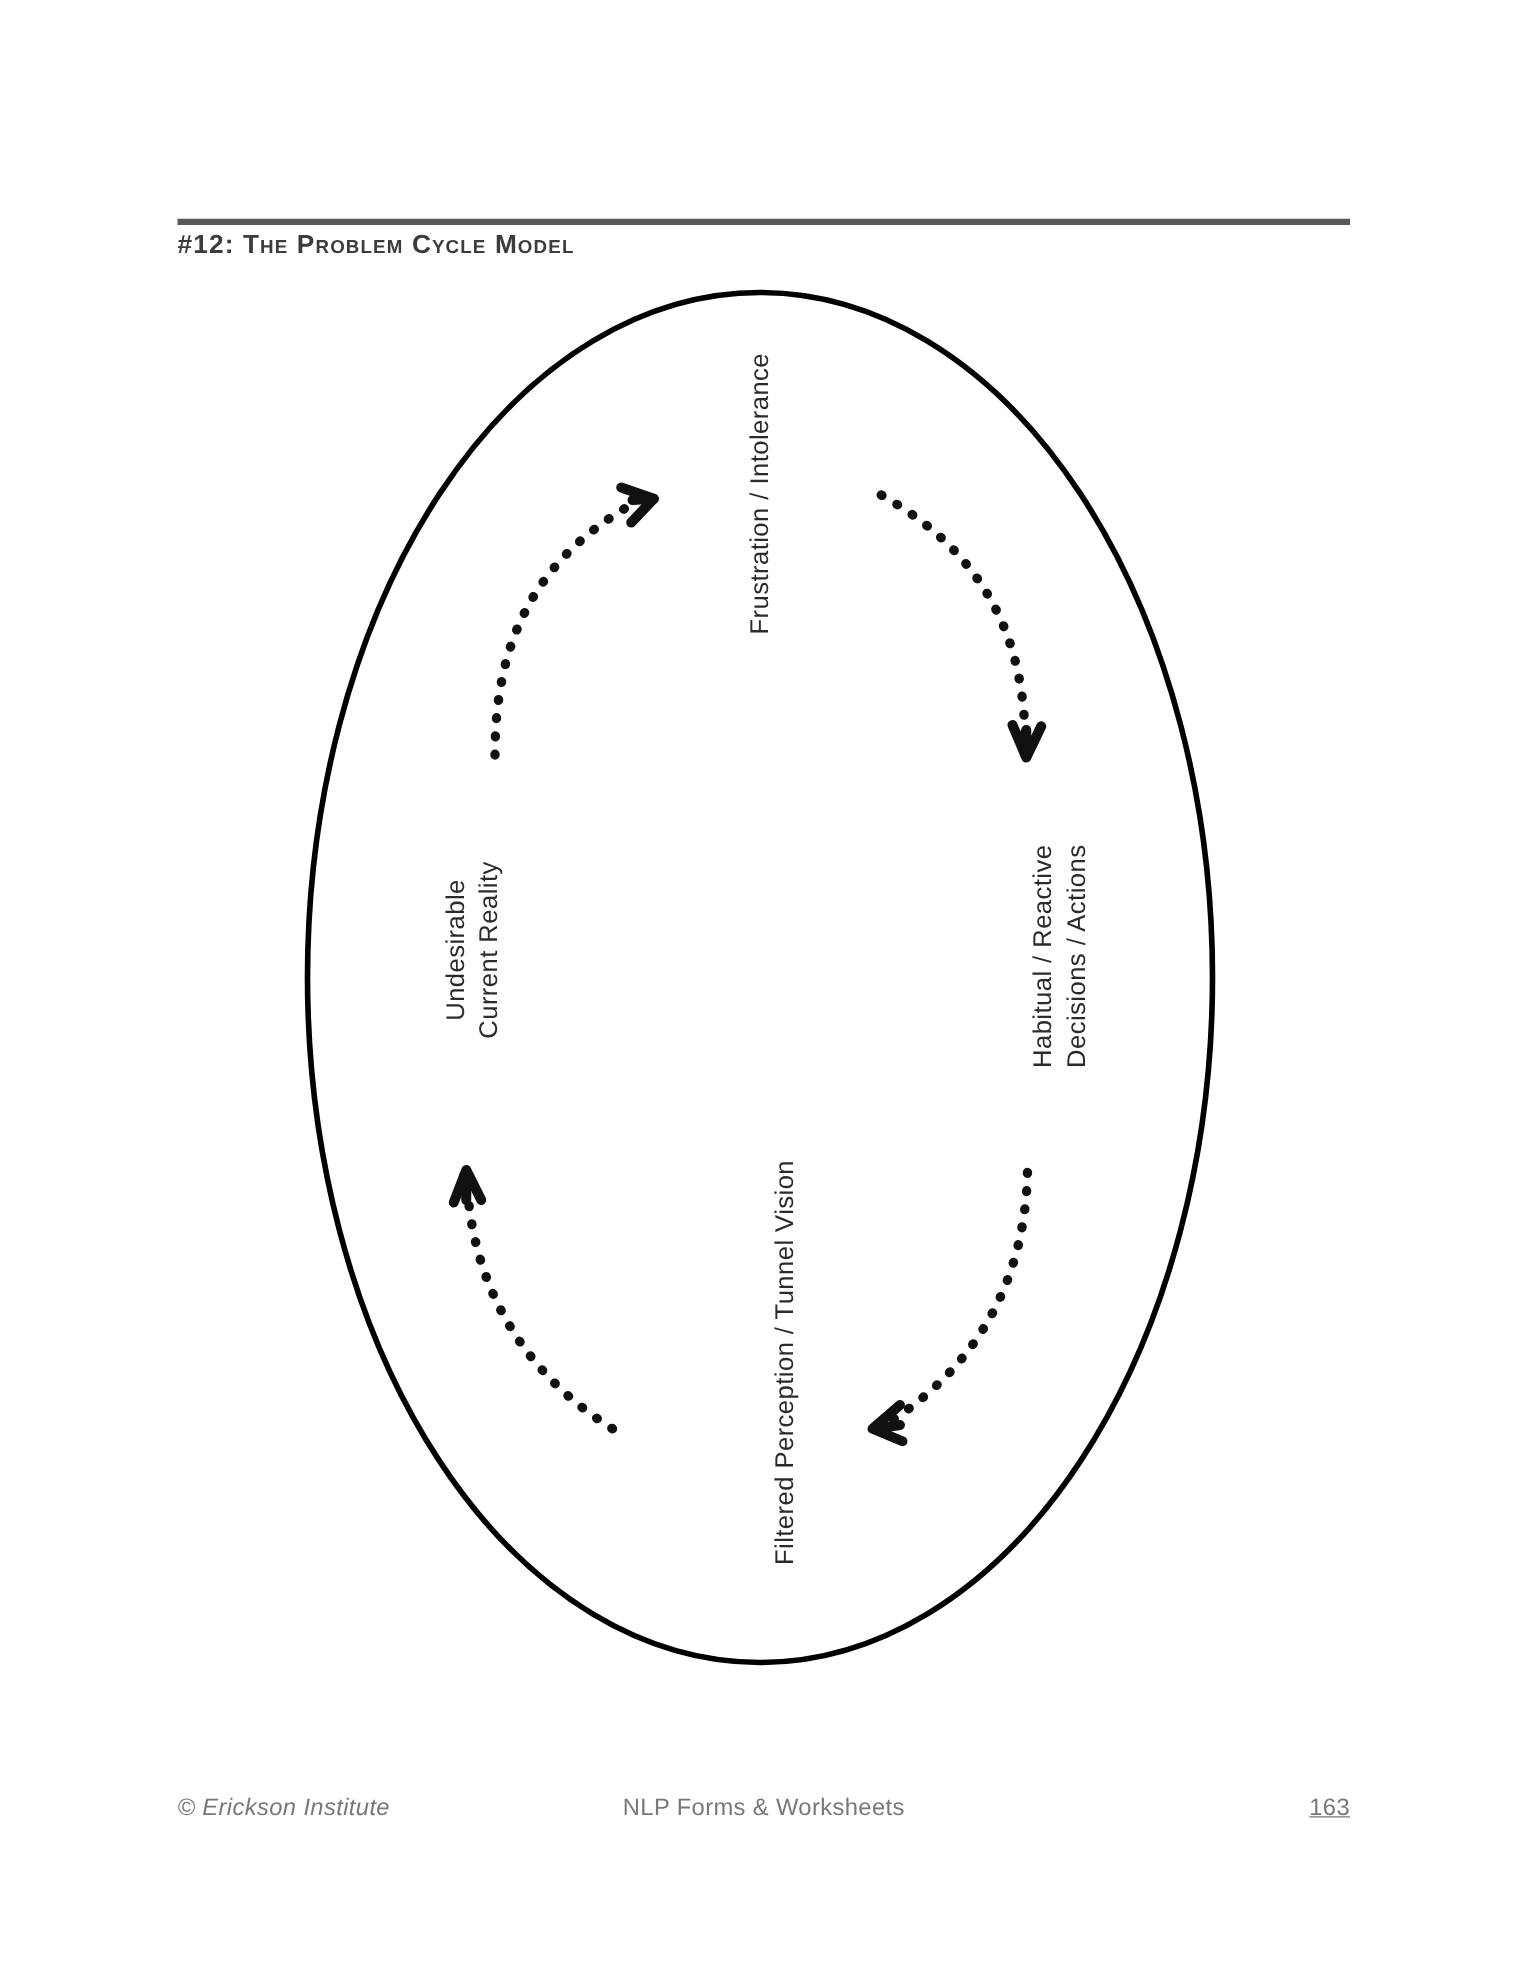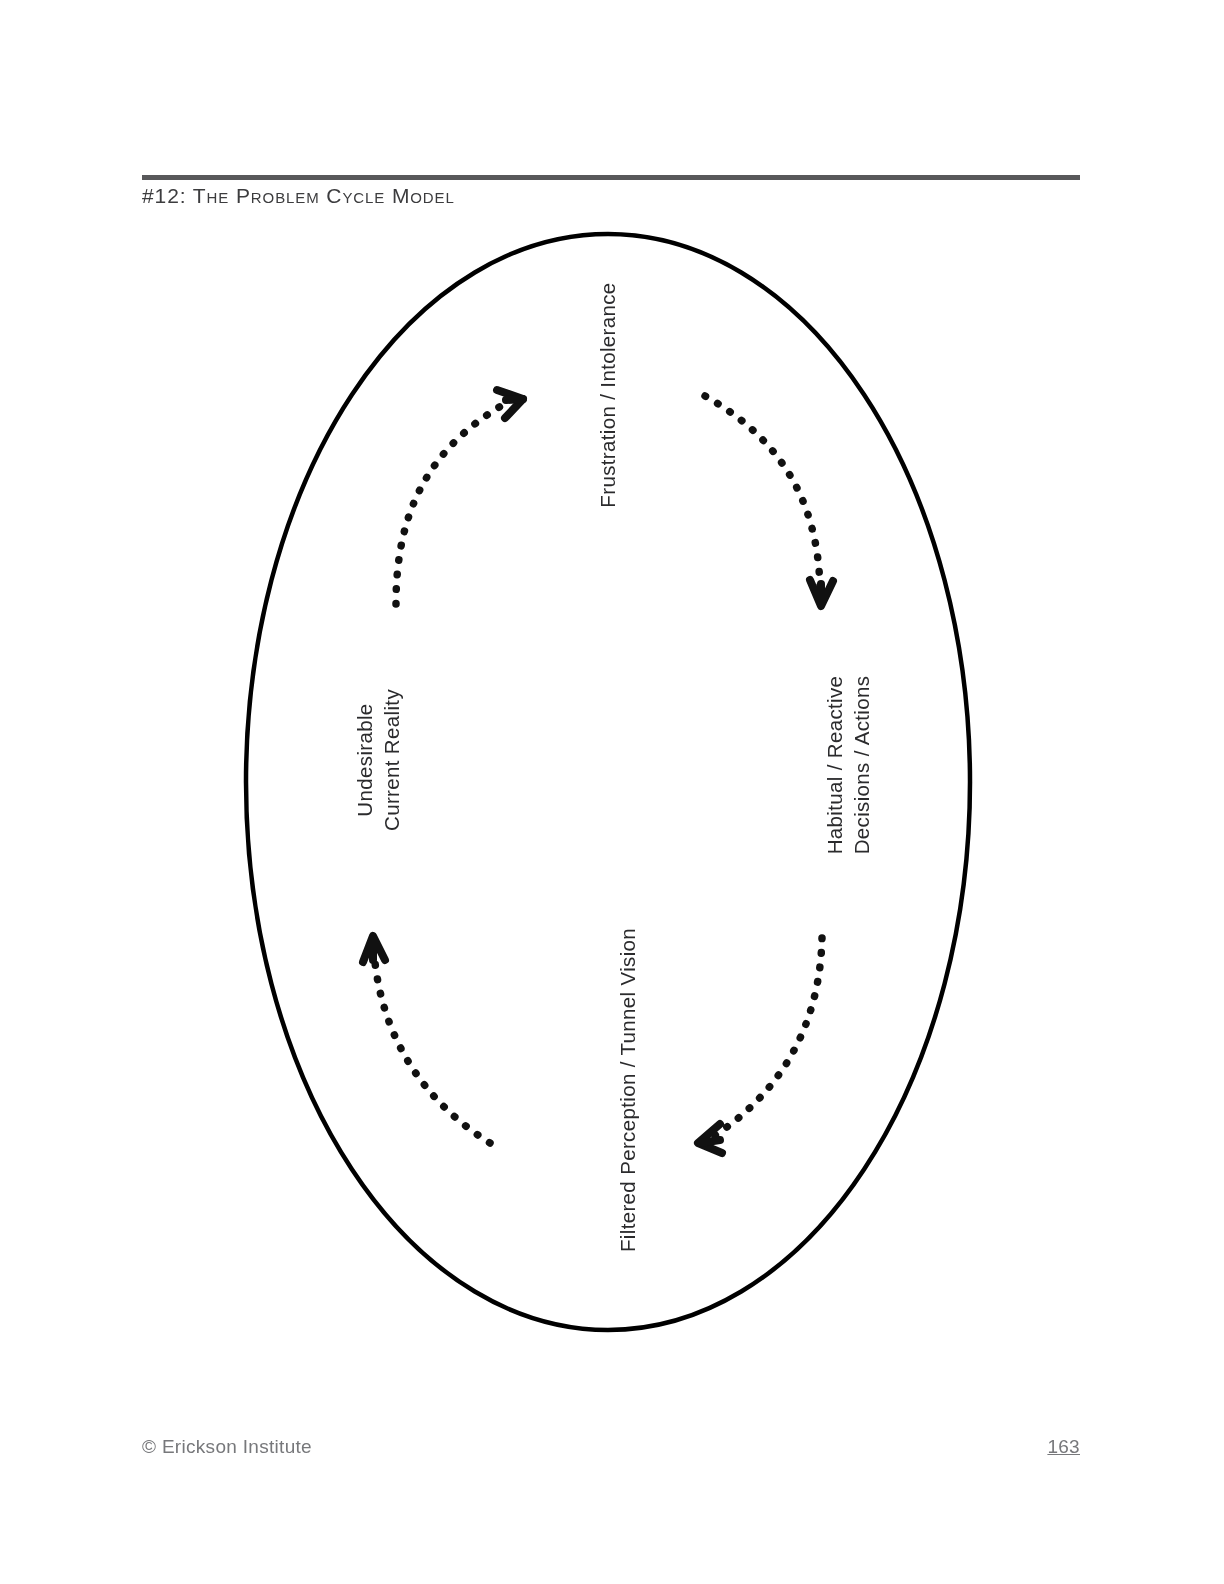--- a/index.html
+++ b/index.html
@@ -27,21 +27,21 @@
   }
   #page-title {
     position: absolute;
     left: 142px;
     top: 184px;
     font-size: 21px;
     letter-spacing: 0.9px;
     color: #3c3c3e;
     font-variant: small-caps;
     white-space: nowrap;
-    font-weight: 400;
+    font-weight: 700;
   }
 
   
   #diagram {
     position: absolute;
     left: 0;
     top: 0;
     width: 1224px;
     height: 1584px;
   }
@@ -123,20 +123,21 @@
     height: 26px;
     color: #77787b;
     font-size: 19px;
     letter-spacing: 0.3px;
   }
   #footer-left {
     position: absolute;
     left: 0;
     top: 0;
     white-space: nowrap;
+    font-style: italic;
   }
   #footer-center {
     position: absolute;
     left: 0;
     top: 0;
     width: 938px;
     text-align: center;
     white-space: nowrap;
   }
   #footer-right {
@@ -205,14 +206,15 @@
 
 <div id="label-left" class="vlabel">
   <div class="inner">
     <span class="line">Undesirable</span>
     <span class="line">Current Reality</span>
   </div>
 </div>
 
 <div id="footer">
   <span id="footer-left">© Erickson Institute</span>
+  <span id="footer-center">NLP Forms &amp; Worksheets</span>
   <span id="footer-right">163</span>
 </div>
 
 </body></html>

